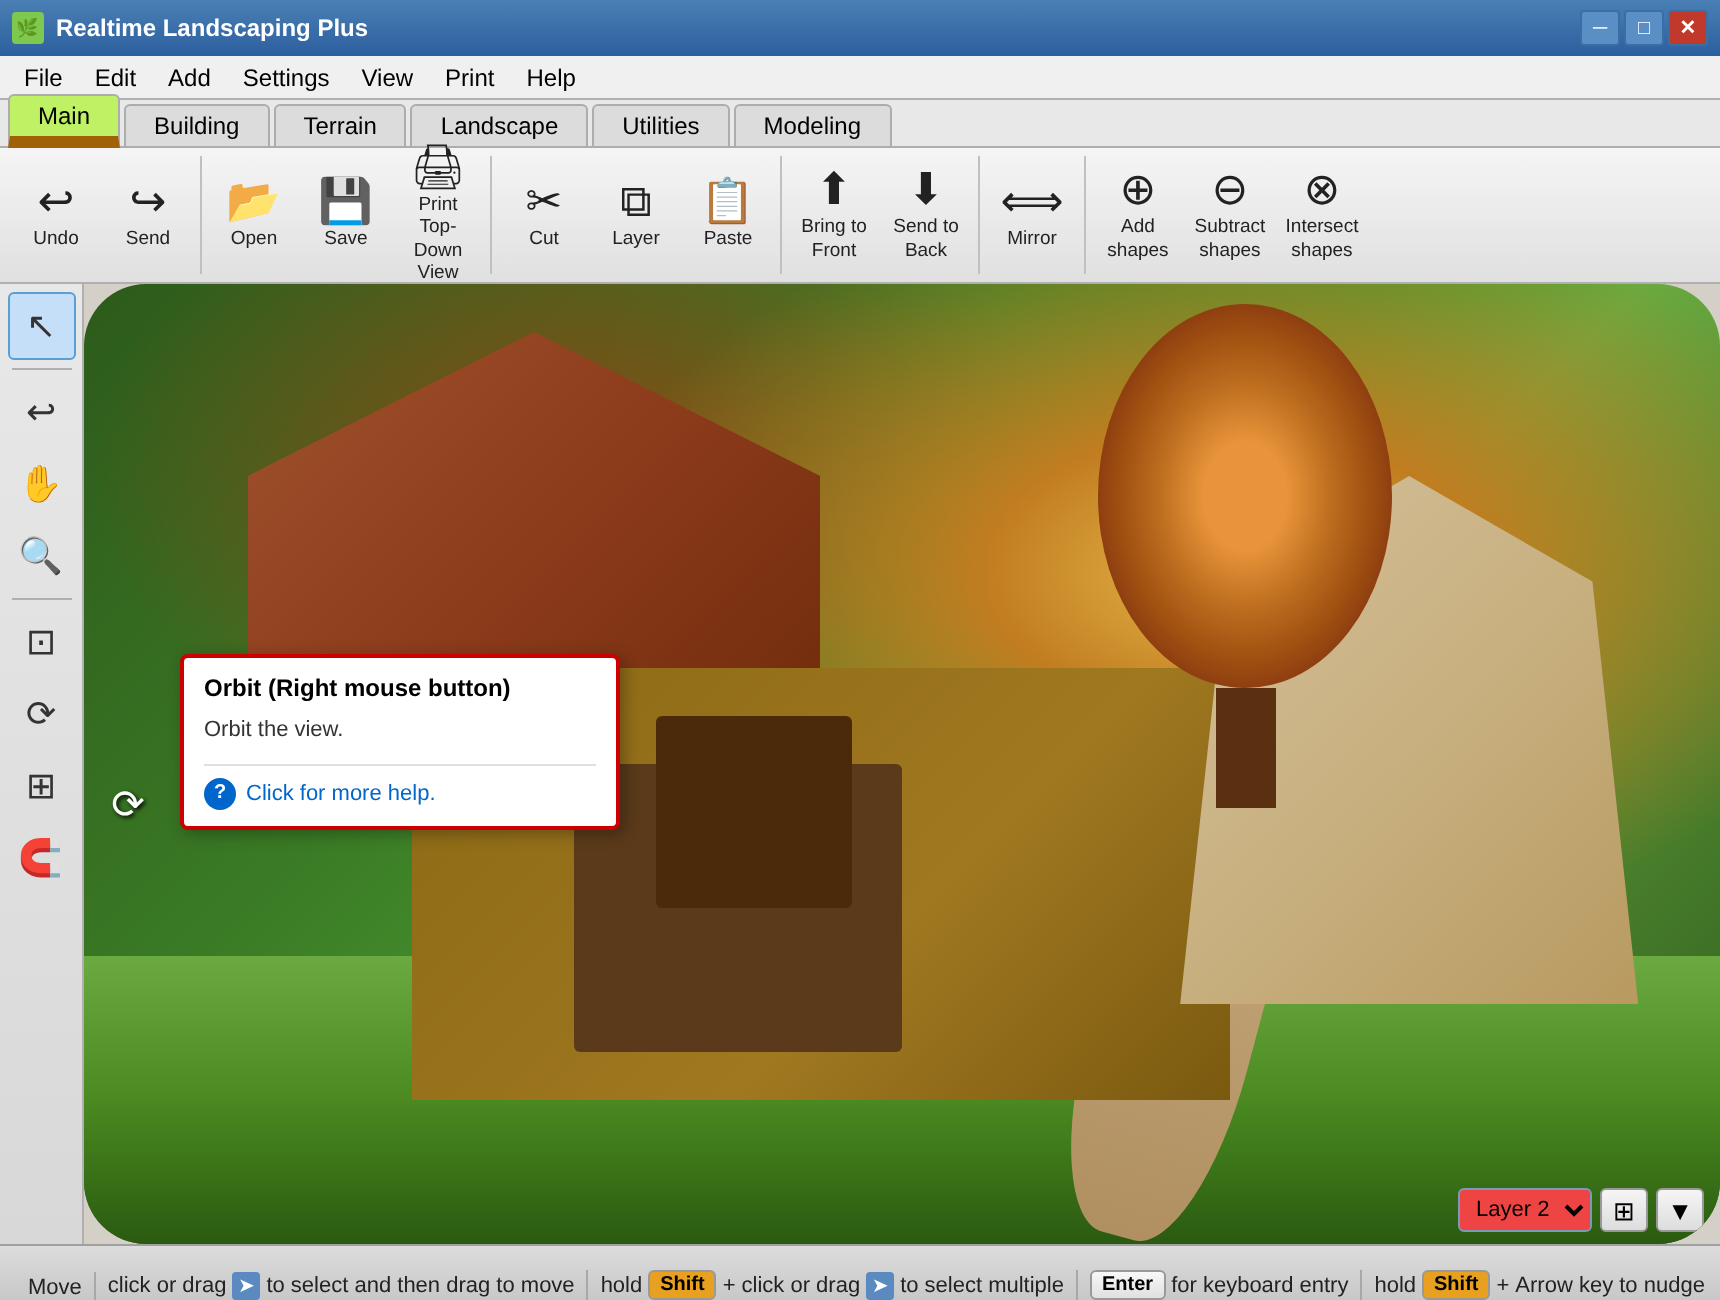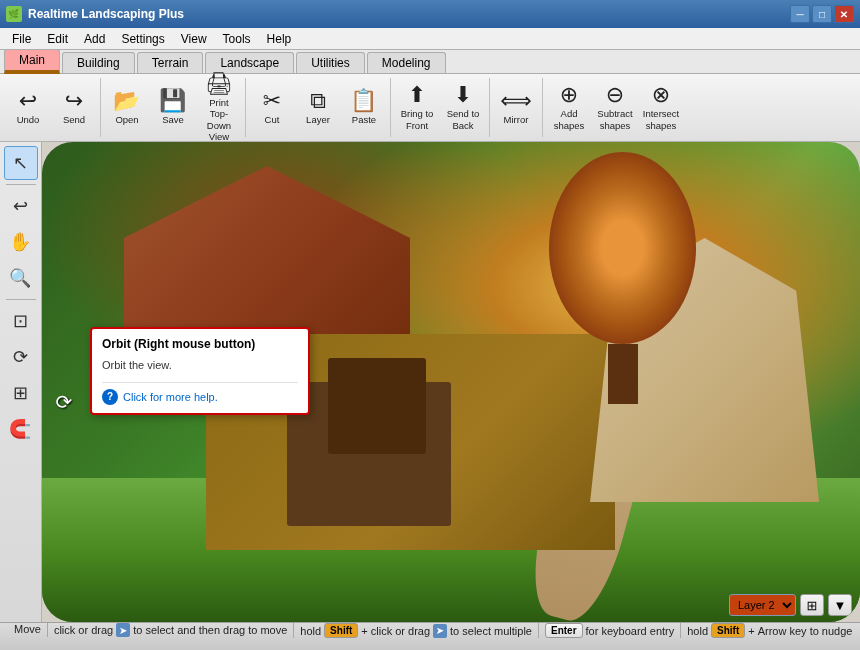--- a/index.html
+++ b/index.html
@@ -50,22 +50,22 @@
       cursor: pointer;
       font-size: 12px;
       border: 1px solid #adadad;
       border-bottom: none;
       border-radius: 3px 3px 0 0;
       background: #dcdcdc;
       color: #000;
       margin-right: 2px;
     }
     .tab.active {
-      background: #fca5a5;
-      border-bottom: 4px solid #a16207;
+      background: #bef264;
+      border-bottom: 6px solid #a16207;
       margin-bottom: -1px;
       z-index: 1;
     }
 
     
     #toolbar {
       height: 68px;
       background: linear-gradient(to bottom, #f5f5f5, #e0e0e0);
       border-bottom: 1px solid #b0b0b0;
       display: flex; align-items: center;
@@ -237,21 +237,21 @@
     .help-icon { width: 16px; height: 16px; background: #0066cc; border-radius: 50%; color: white; display: flex; align-items: center; justify-content: center; font-size: 10px; font-weight: bold; flex-shrink: 0; }
 
     
     #bottom-right {
       position: absolute;
       bottom: 6px; right: 8px;
       display: flex; align-items: center; gap: 4px;
     }
     .layer-select {
       height: 22px;
-      background: #c2410c;
+      background: #ef4444;
       border: 1px solid #7a9ab8;
       border-radius: 3px;
       padding: 0 4px;
       font-size: 11px;
       color: #000;
     }
     .layer-btn {
       width: 24px; height: 22px;
       background: linear-gradient(to bottom, #f5f5f5, #ddd);
       border: 1px solid #999;
@@ -259,21 +259,21 @@
       display: flex; align-items: center; justify-content: center;
       cursor: pointer;
       font-size: 13px;
     }
 
     
     #statusbar {
       height: 28px;
       background: linear-gradient(to bottom, #dcdcdc, #c8c8c8);
       border-top: 1px solid #a0a0a0;
-      display: flex; align-items: flex-start;
+      display: flex; align-items: flex-end;
       padding: 0 8px;
       font-size: 11px;
       color: #222;
       gap: 0;
       overflow: hidden;
     }
     .status-segment {
       display: flex; align-items: center; gap: 3px;
       padding: 0 6px;
       white-space: nowrap;
@@ -315,21 +315,21 @@
     <div class="title-btn close">✕</div>
   </div>
 </div>
 
 <div id="menubar">
 <div class="menu-item">File</div>
     <div class="menu-item">Edit</div>
     <div class="menu-item">Add</div>
     <div class="menu-item">Settings</div>
     <div class="menu-item">View</div>
-    <div class="menu-item">Tools</div>
+    <div class="menu-item">Print</div>
     <div class="menu-item">Help</div>
   </div>
 
 <div id="tabbar">
 <div class="tab active">Main</div>
     <div class="tab">Building</div>
     <div class="tab">Terrain</div>
     <div class="tab">Landscape</div>
     <div class="tab">Utilities</div>
     <div class="tab">Modeling</div>

